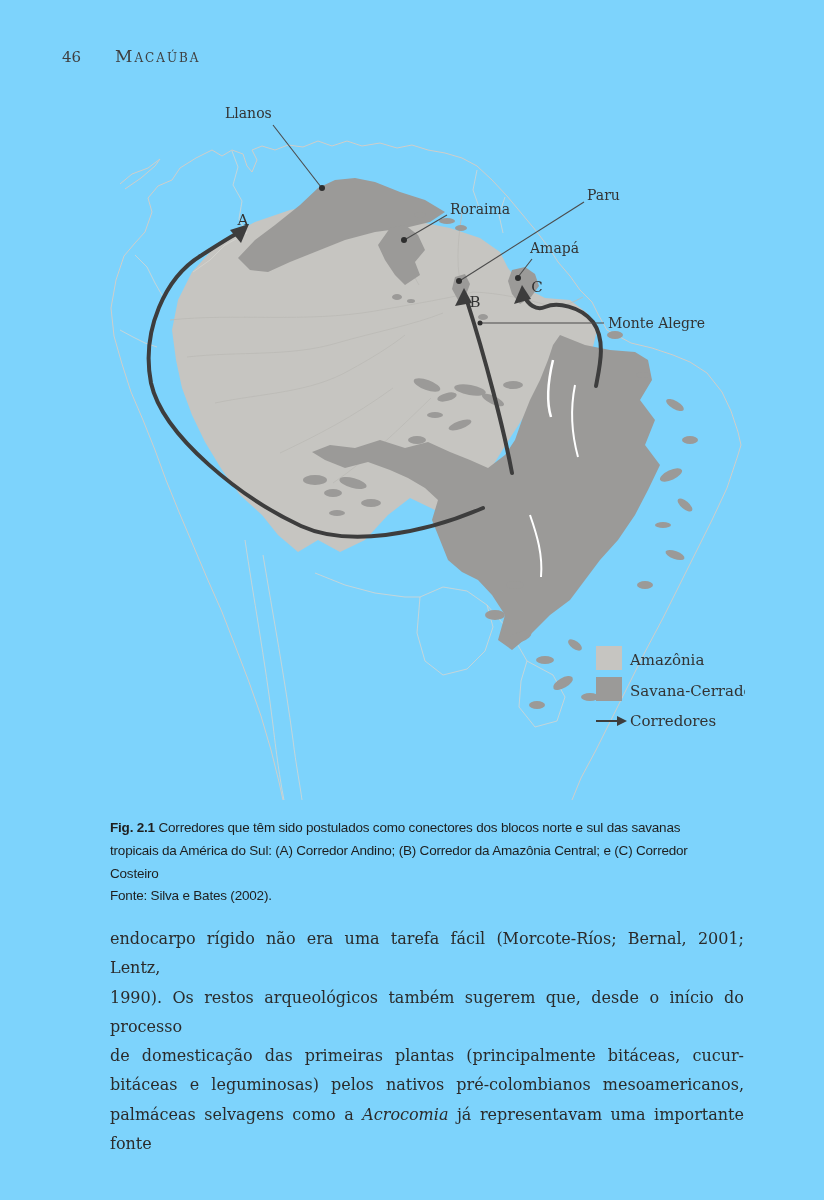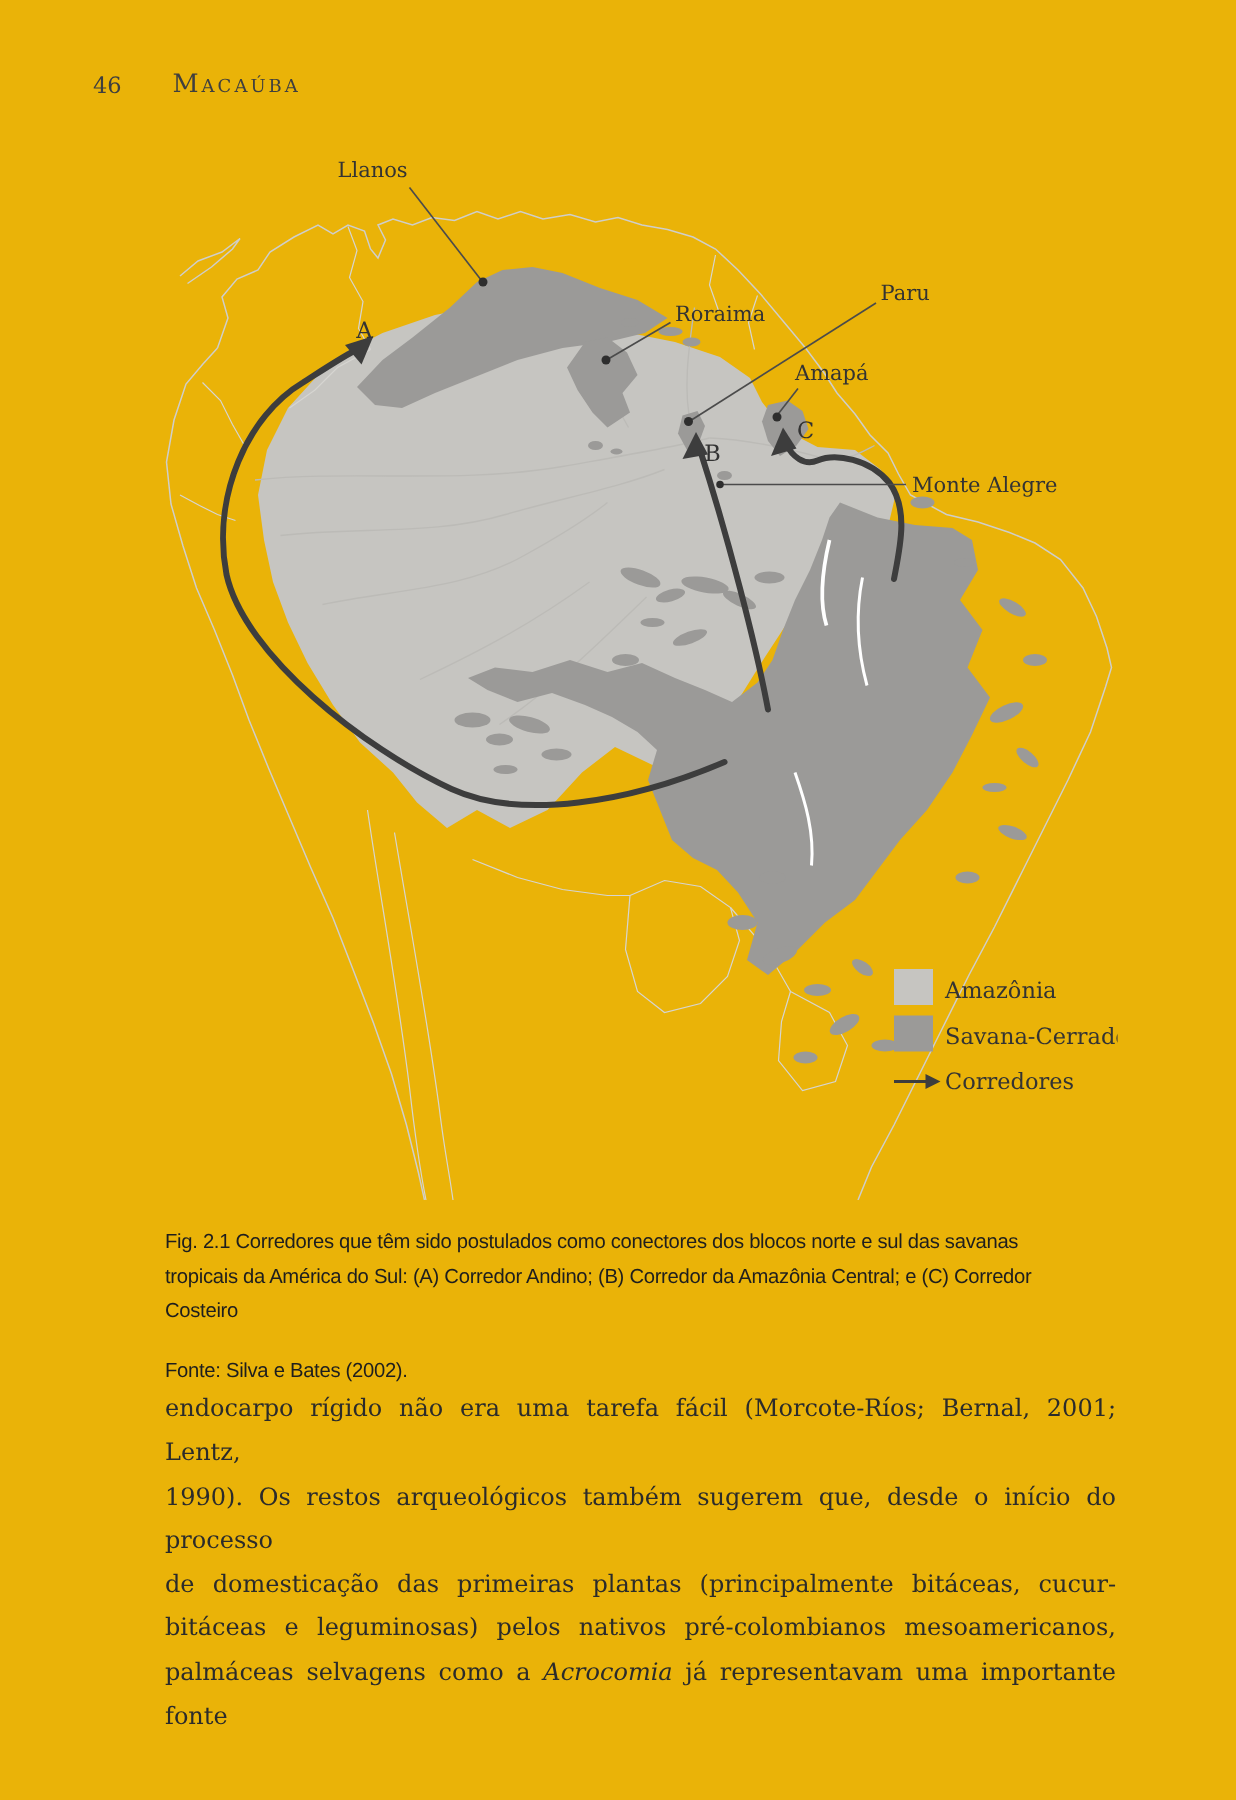--- a/index.html
+++ b/index.html
@@ -1,35 +1,35 @@
 <!DOCTYPE html>
 <html><head>
 <meta charset="utf-8">
 <style>
   html,body{margin:0;padding:0;background:#ffffff;}
-  .page{position:relative;width:824px;height:1200px;background:#eab308;overflow:hidden;
+  .page{position:relative;width:824px;height:1200px;background:#7dd3fc;overflow:hidden;
         font-family:"DejaVu Serif",serif;color:#2d2d2d;}
   
   .pagenum{position:absolute;left:62px;top:48px;font-size:15px;color:#3f3f3f;}
   .runtitle{position:absolute;left:115px;top:46px;font-size:17px;color:#3f3f3f;
             font-variant:small-caps;letter-spacing:2px;}
   
   .mapwrap{position:absolute;left:75px;top:85px;width:670px;height:715px;}
   svg text{font-family:"DejaVu Serif",serif;fill:#333333;}
   .maplabel{font-size:14px;}
   .corletter{font-size:15px;}
   .legtext{font-size:15px;}
   
   .caption{position:absolute;left:110px;top:816px;width:650px;
            font-family:"Liberation Sans",sans-serif;font-size:13.5px;letter-spacing:-0.2px;
            color:#1e1e1e;line-height:23px;}
   .caption .cline{white-space:nowrap;}
-  .caption .figlab{font-weight:normal;}
+  .caption .figlab{font-weight:bold;}
   .fonte{font-family:"Liberation Sans",sans-serif;font-size:13.5px;letter-spacing:-0.2px;
-         color:#1e1e1e;line-height:22px;margin-top:18px;}
+         color:#1e1e1e;line-height:22px;}
   
   .bodytext{position:absolute;left:110px;top:924px;width:634px;
             font-size:16px;line-height:29.3px;color:#2b2b2b;}
   .body-line{text-align:justify;text-align-last:justify;white-space:normal;}
   .body-line span{white-space:normal;}
   .it{font-style:italic;}
 </style>
 </head>
 <body>
 

